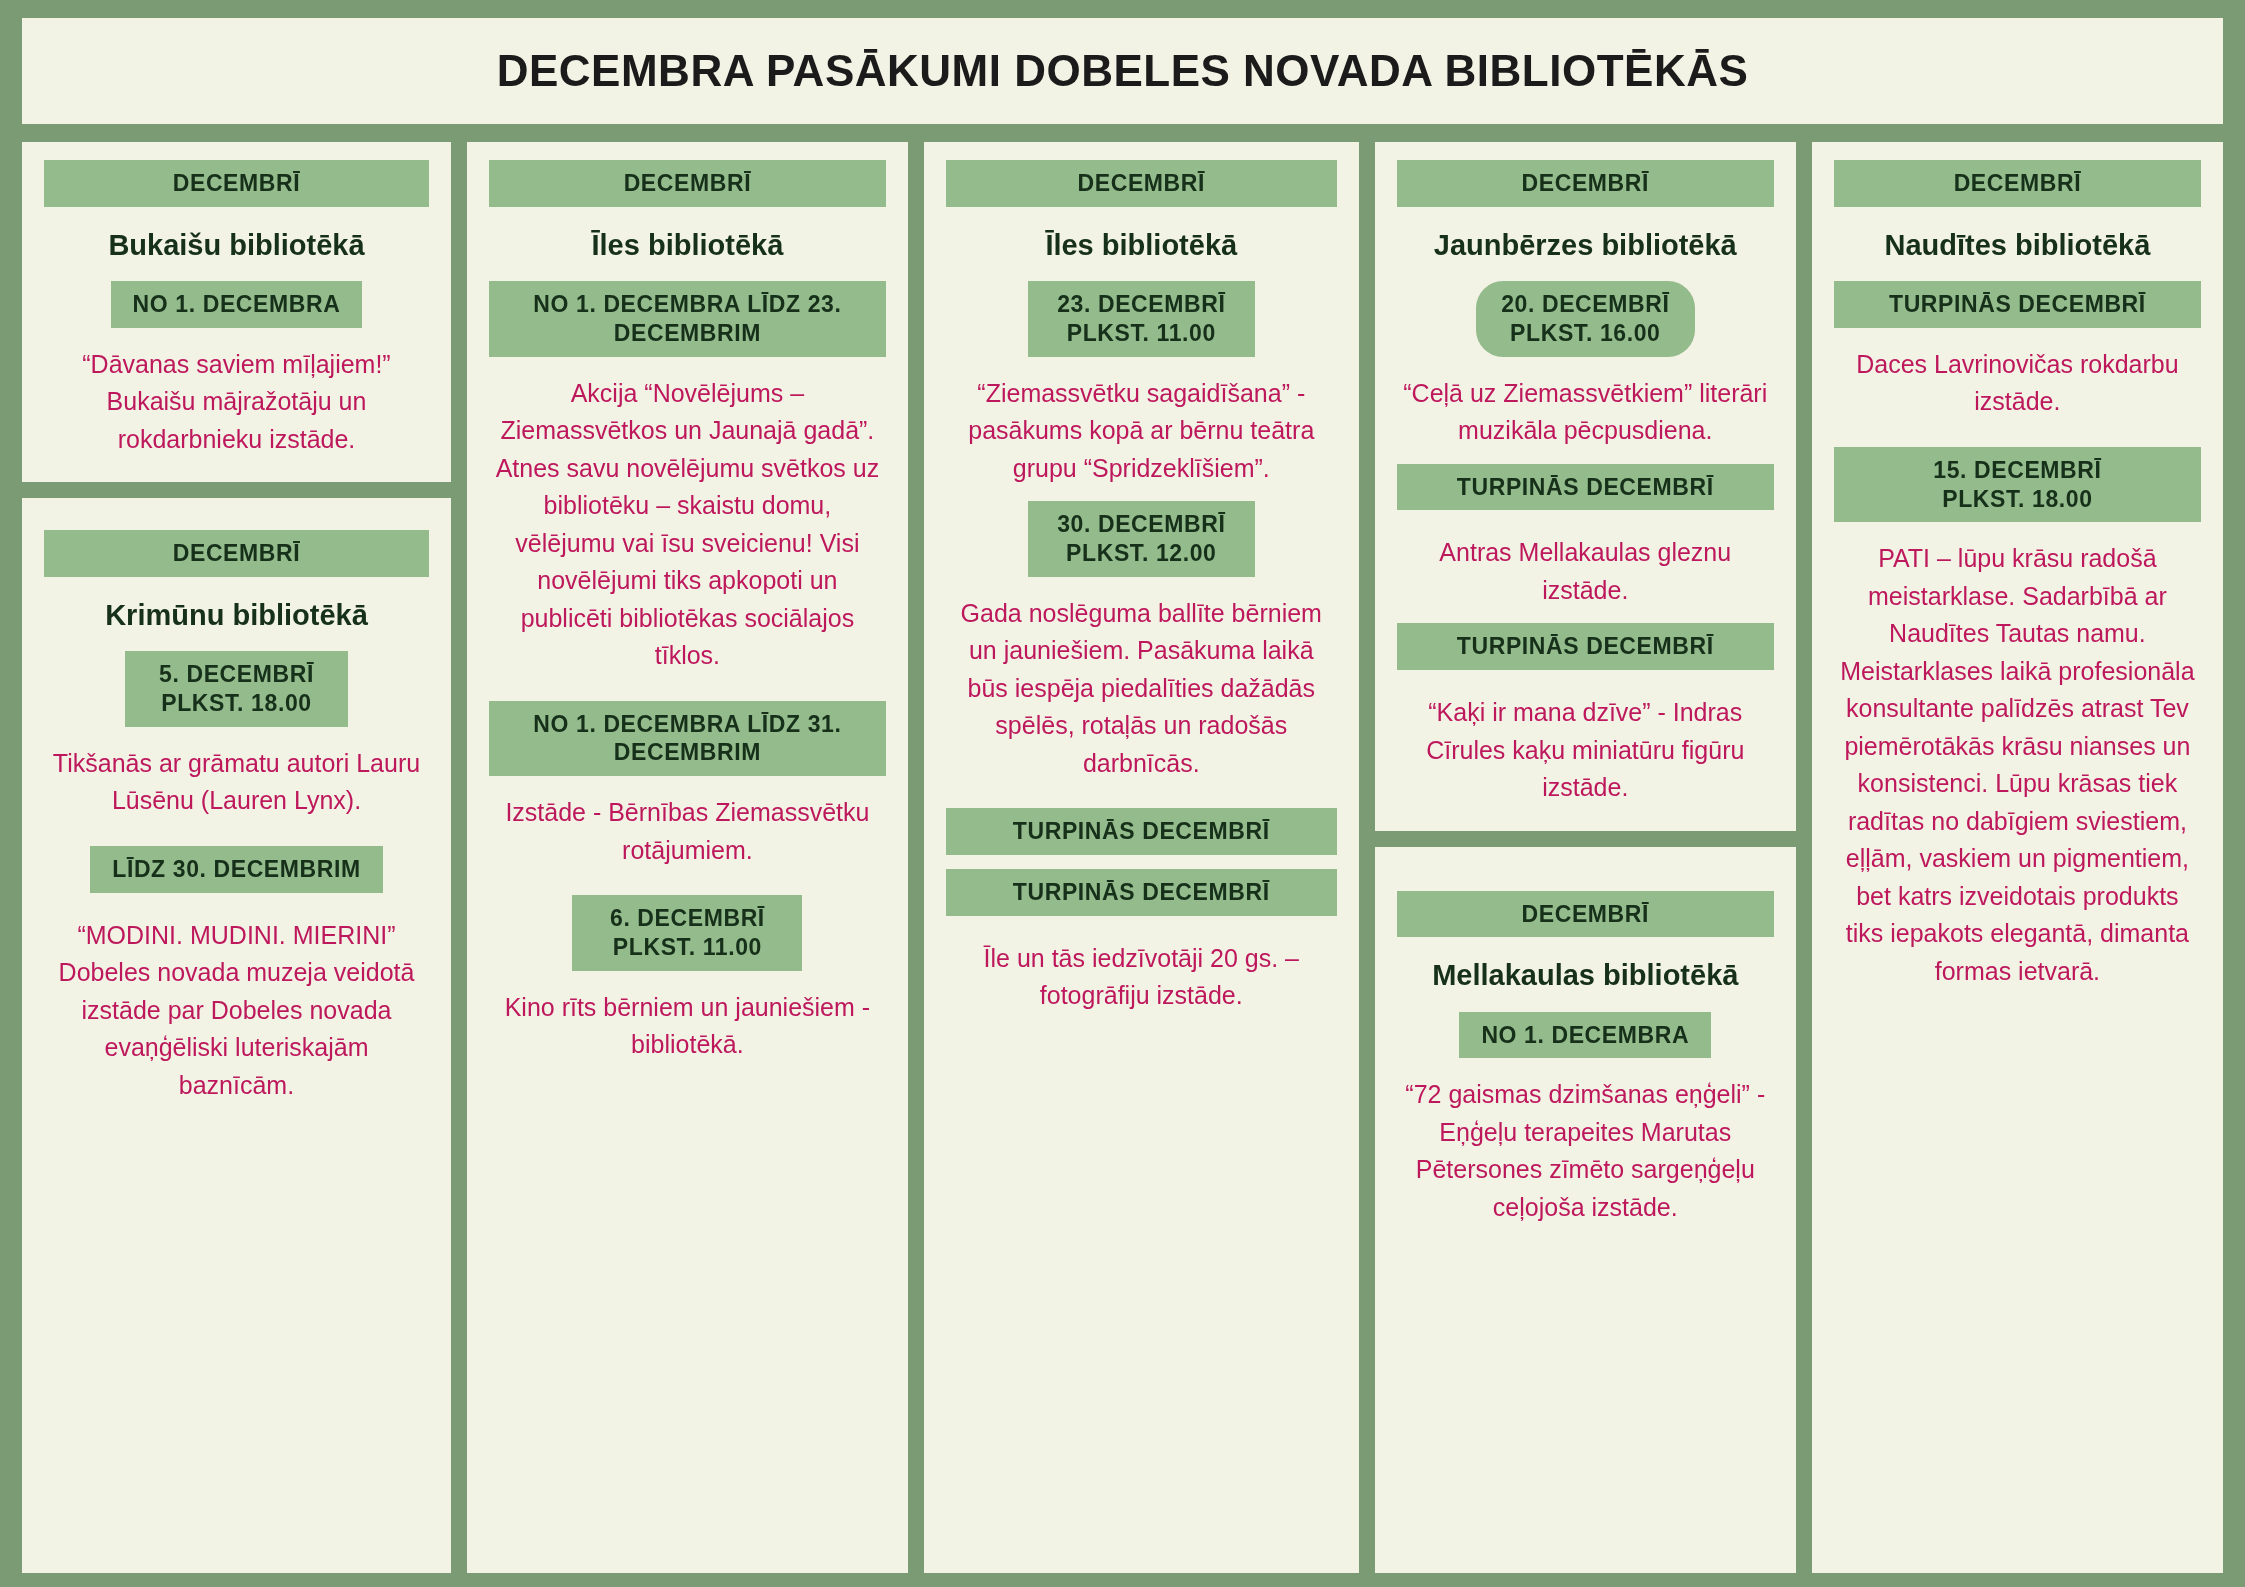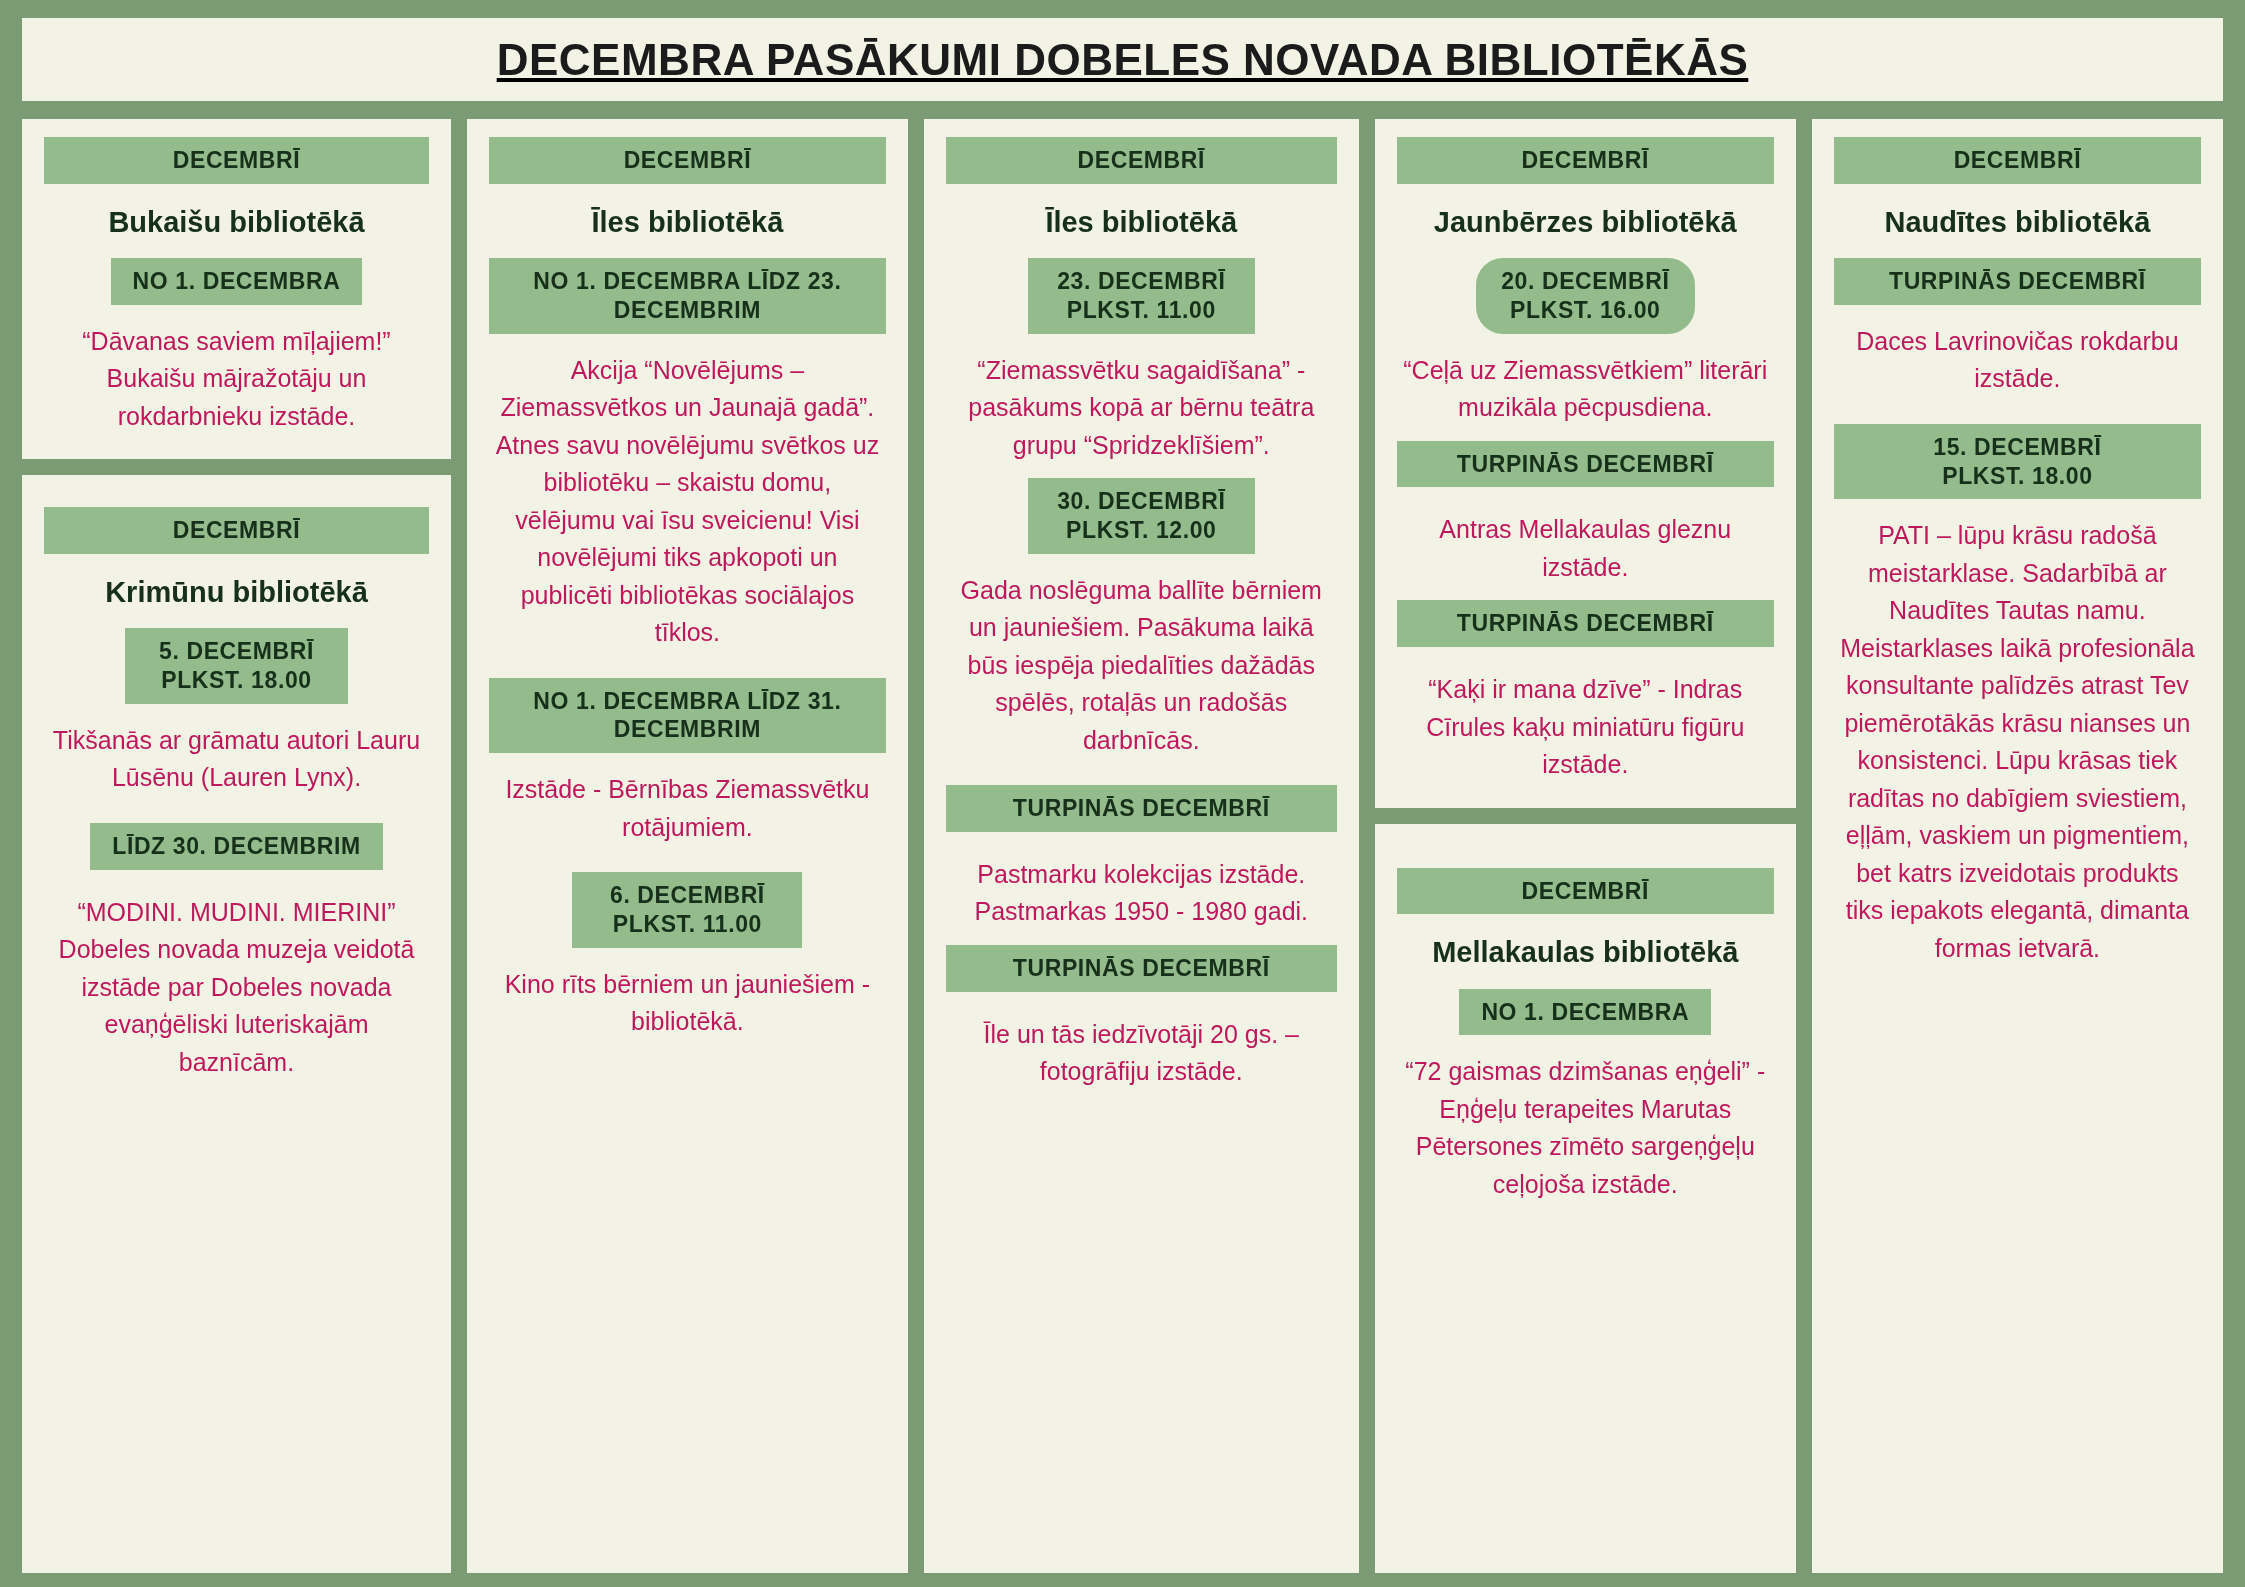--- a/index.html
+++ b/index.html
@@ -17,27 +17,26 @@
     box-sizing: border-box;
     width: 2245px;
     height: 1587px;
     background: #7a9b74;
     padding: 18px 22px 14px 22px;
     display: flex;
     flex-direction: column;
   }
   .title-bar {
     background: #f2f3e4;
-    height: 83px;
+    height: 106px;
     display: flex;
     align-items: center;
     justify-content: center;
     margin-bottom: 18px;
     flex: 0 0 auto;
-    text-decoration: underline;
   }
   .title-bar h1 {
     margin: 0;
     font-size: 44px;
     font-weight: bold;
     letter-spacing: 0.5px;
     color: #1b1b1b;
     text-align: center;
   }
   .columns {
@@ -164,21 +163,20 @@
         <div class="lib-name">Īles bibliotēkā</div>
         <div class="chip sub" style="white-space:pre-line;">23. DECEMBRĪ
 PLKST. 11.00</div>
         <div class="body-text">“Ziemassvētku sagaidīšana” - pasākums kopā ar bērnu teātra grupu “Spridzeklīšiem”.</div>
         <div class="spacer-sm"></div>
         <div class="chip sub" style="white-space:pre-line;">30. DECEMBRĪ
 PLKST. 12.00</div>
         <div class="body-text">Gada noslēguma ballīte bērniem un jauniešiem. Pasākuma laikā būs iespēja piedalīties dažādās spēlēs, rotaļās un radošās darbnīcās.</div>
         <div class="spacer-md"></div>
         <div class="chip sub wide">TURPINĀS DECEMBRĪ</div>
-        <div class="body-text tight">Pastmarku kolekcijas izstāde. Pastmarkas 1950 - 1980 gadi.</div>
         <div class="spacer-sm"></div>
         <div class="chip sub wide">TURPINĀS DECEMBRĪ</div>
         <div class="body-text tight">Īle un tās iedzīvotāji 20 gs. – fotogrāfiju izstāde.</div>
       </div>
     </div>
 
     <div class="col col-4">
 
       <div class="card">
         <div class="chip">DECEMBRĪ</div>

